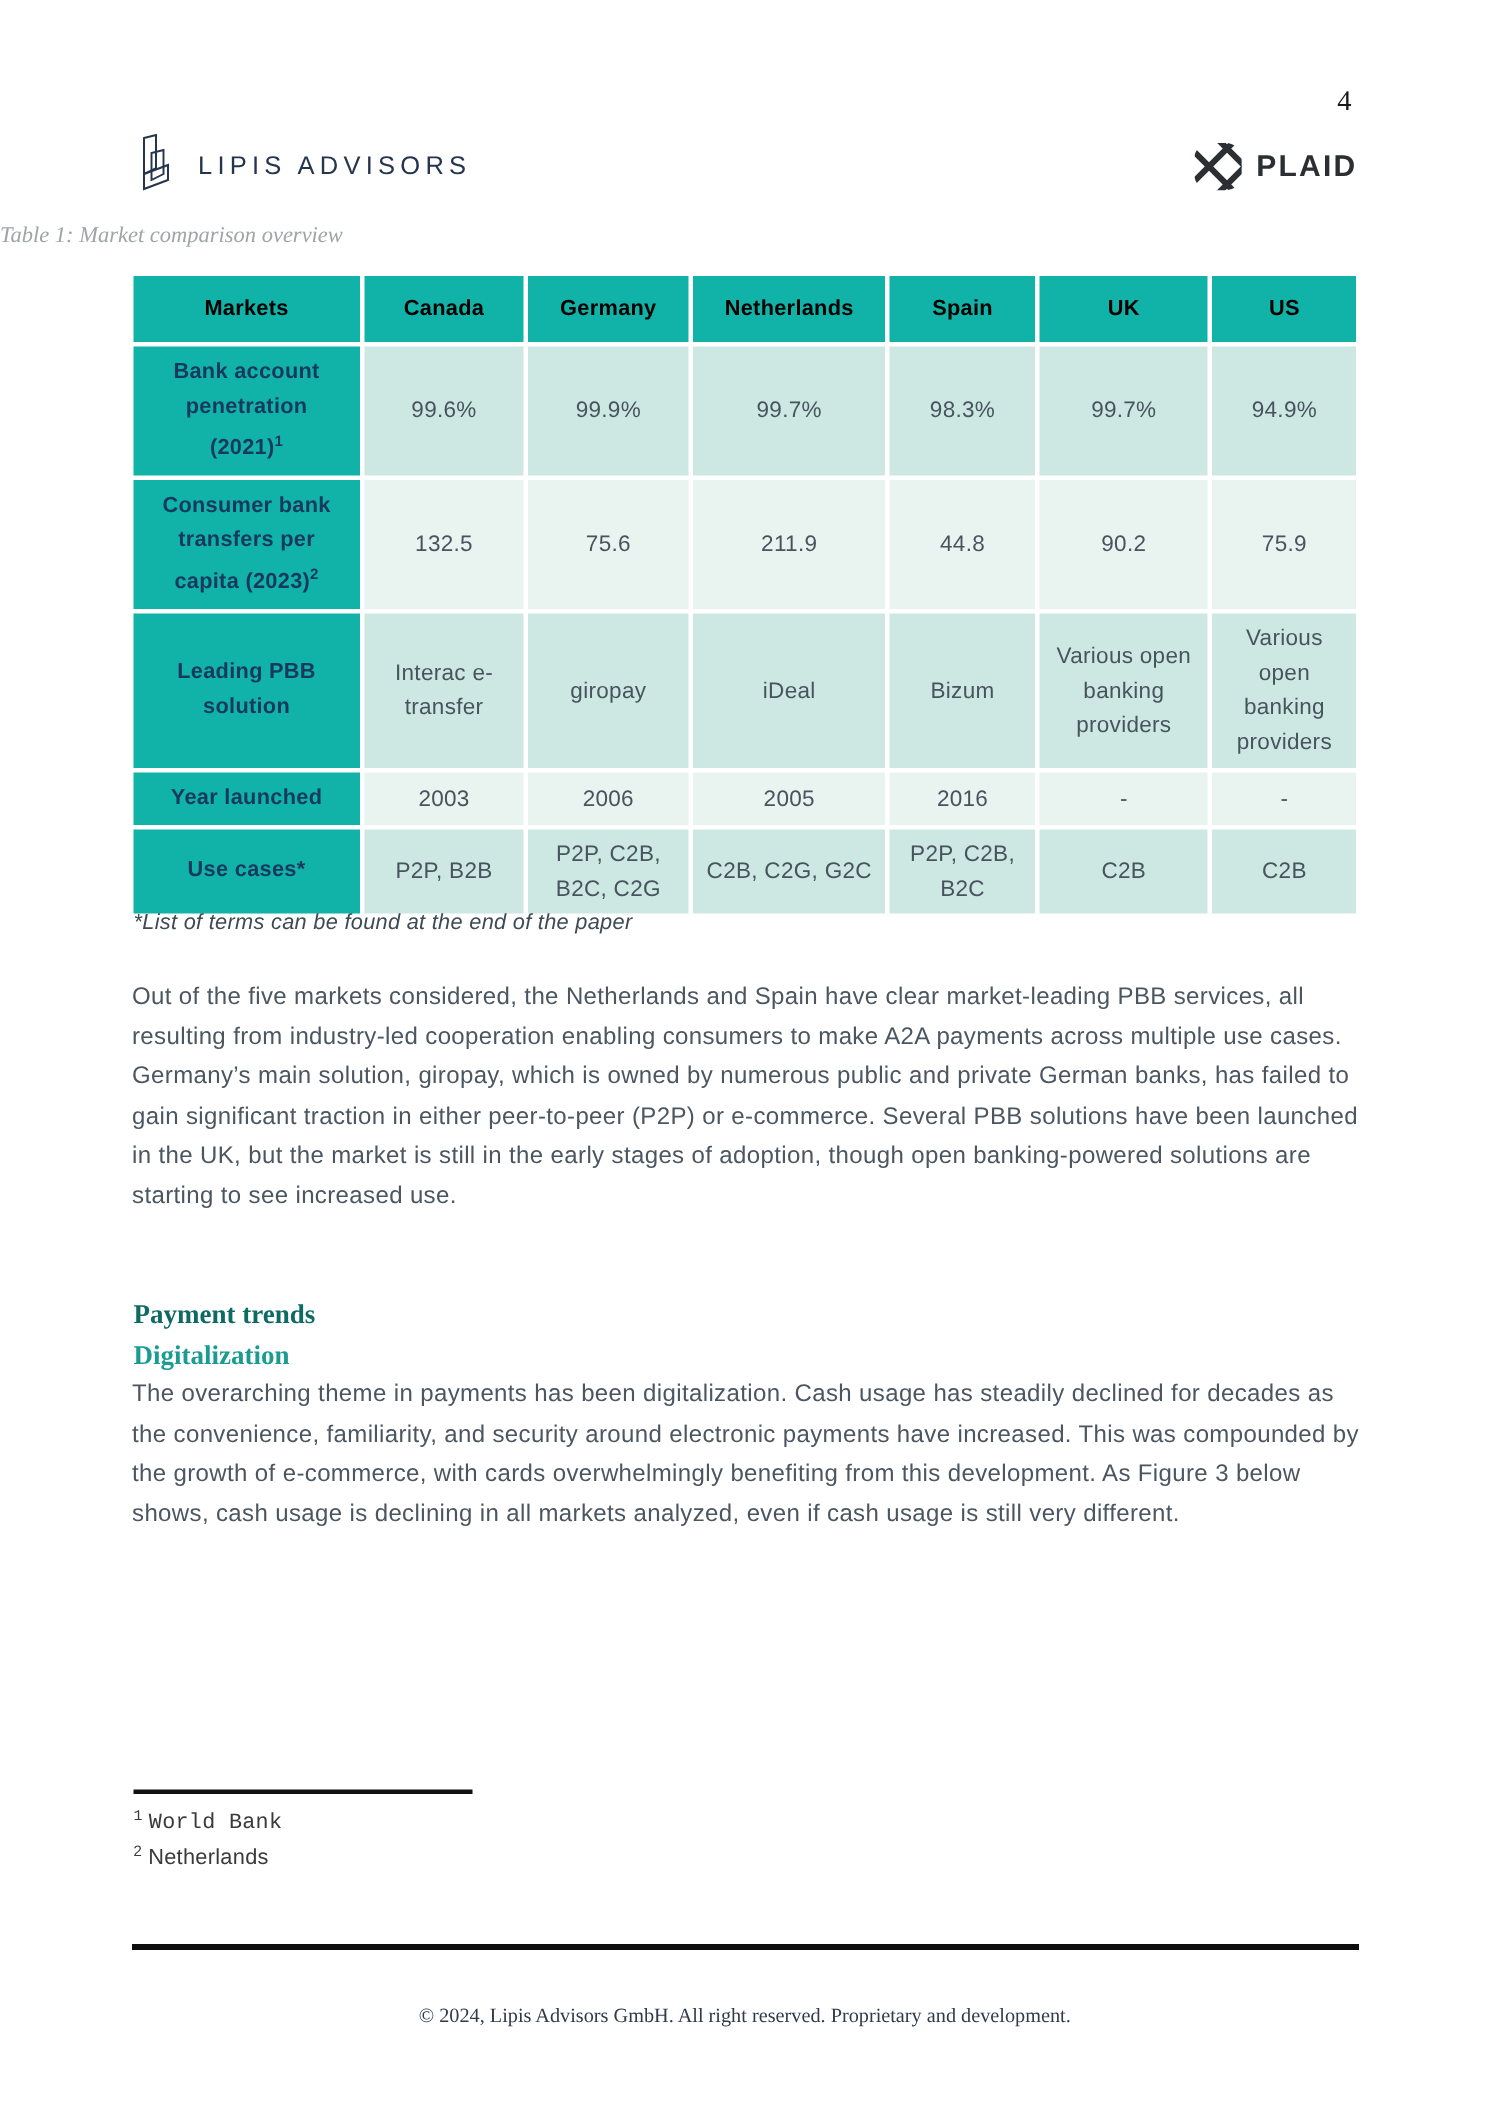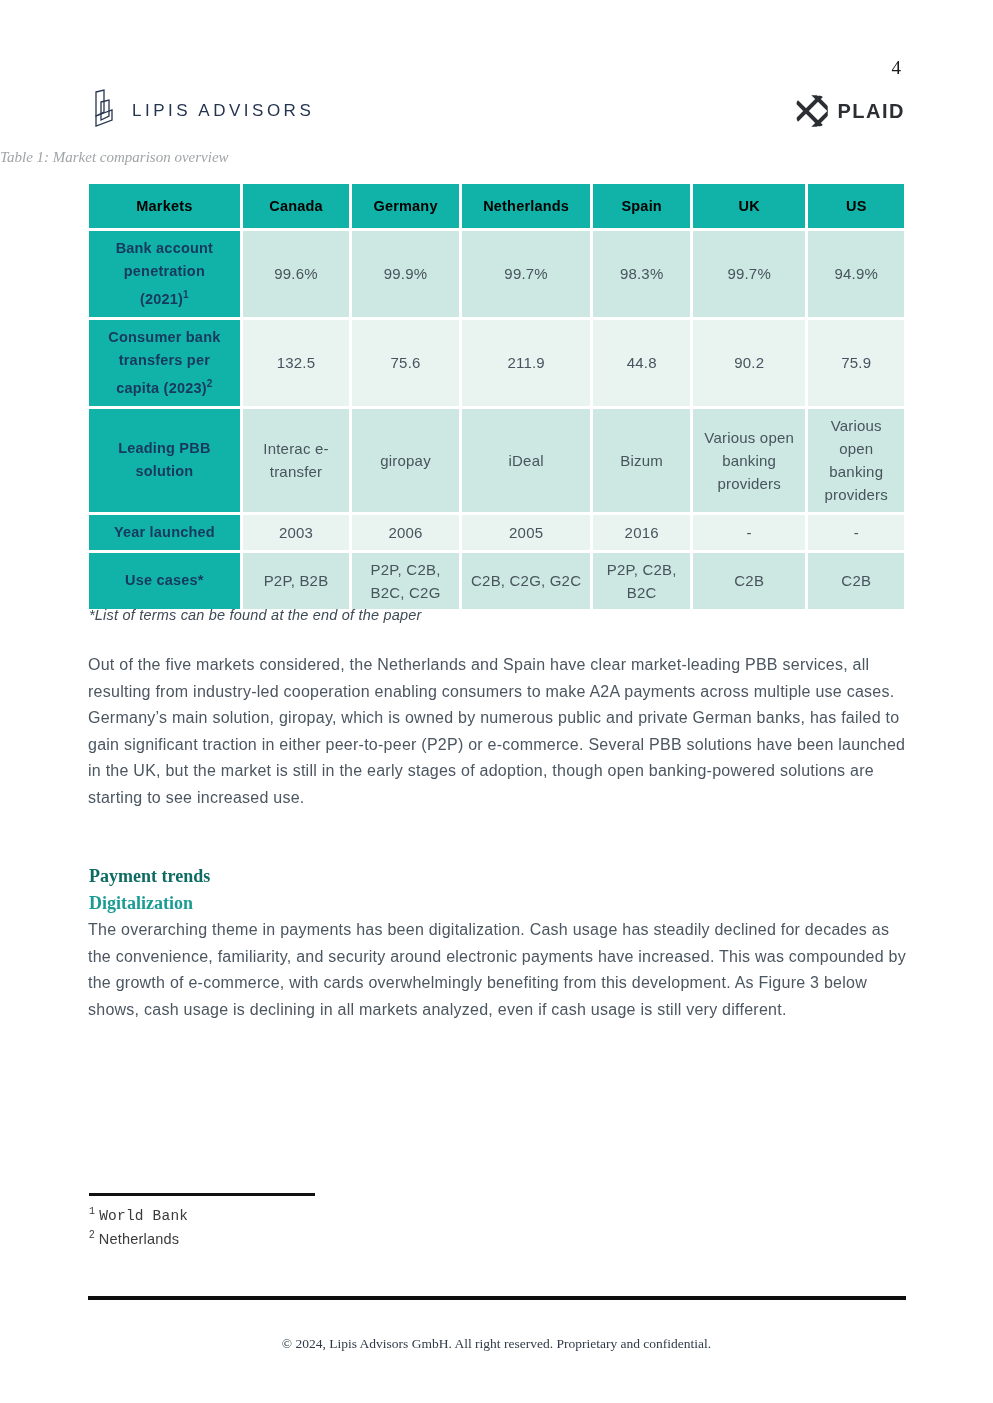--- a/index.html
+++ b/index.html
@@ -185,15 +185,15 @@
   <div class="h-section">Payment trends</div>
   <div class="h-sub">Digitalization</div>
 
   <p class="body-para para-2">The overarching theme in payments has been digitalization. Cash usage has steadily declined for decades as the convenience, familiarity, and security around electronic payments have increased. This was compounded by the growth of e-commerce, with cards overwhelmingly benefiting from this development. As Figure 3 below shows, cash usage is declining in all markets analyzed, even if cash usage is still very different.</p>
 
   <div class="footnote-rule"></div>
   <div class="footnote-line footnote-1"><sup>1</sup><span>World Bank</span></div>
   <div class="footnote-line footnote-2"><sup>2</sup><span>Netherlands</span></div>
 
   <div class="footer-rule"></div>
-  <div class="footer-text">© 2024, Lipis Advisors GmbH. All right reserved. Proprietary and confidential.</div>
+  <div class="footer-text">© 2024, Lipis Advisors GmbH. All right reserved. Proprietary and development.</div>
 
 </div>
 
 </body></html>

